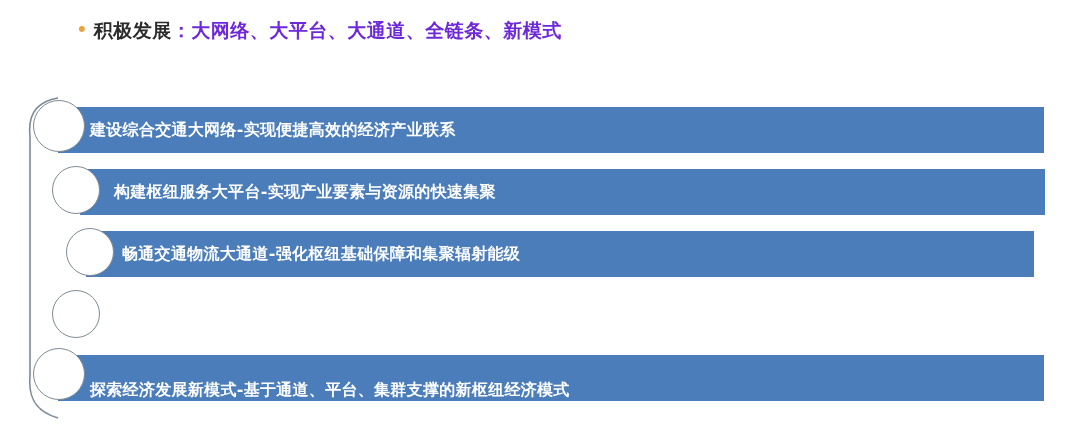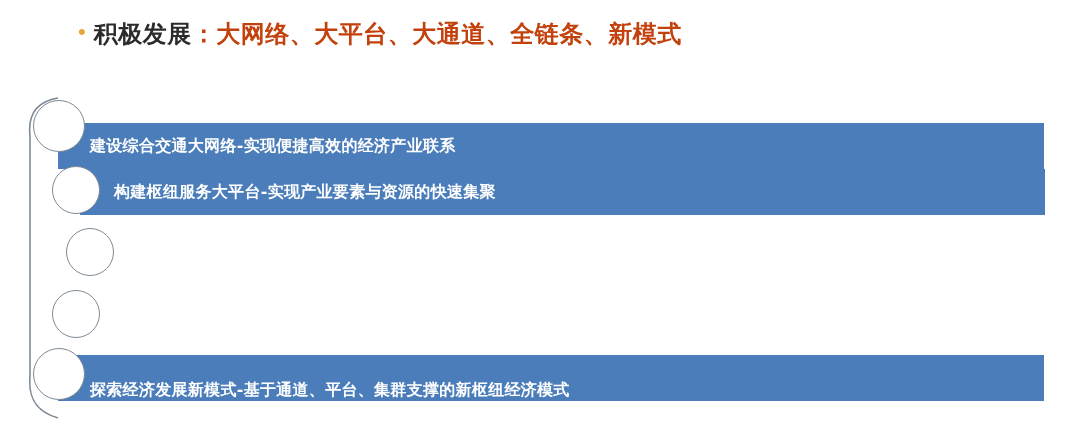--- a/index.html
+++ b/index.html
@@ -26,28 +26,28 @@
   }
   #title-bullet {
     color: #e8a33d;
     font-size: 22px;
     line-height: 1;
     margin-right: 8px;
     position: relative;
     top: -2px;
   }
   .title-seg {
-    font-size: 24px;
+    font-size: 19px;
     font-weight: bold;
     letter-spacing: 0.5px;
     font-family: "DejaVu Sans", "Liberation Sans", sans-serif;
     text-align: center;
   }
   .seg-dark   { color: #2b2b2b; }
-  .seg-orange { color: #c2410c; }
+  .seg-orange { color: #6d28d9; }
 
   
   #diagram {
     position: absolute;
     left: 0;
     top: 92px;
     width: 1080px;
     height: 330px;
   }
 
@@ -100,34 +100,39 @@
   <span class="title-seg seg-dark">积极发展</span>
   <span class="title-seg seg-orange">：大网络、大平台、大通道、全链条、新模式</span>
 </div>
 
 <div id="diagram">
 
   <svg id="spine-svg" viewBox="0 0 1080 330">
     <path d="M 58 6 C 34 10 28 26 30 44 L 30 284 C 28 306 36 320 58 326" fill="none" stroke="#7e8a96" stroke-width="1.6"></path>
   </svg>
 
-  <div class="row" style="left:58px; top:31px; width:986px;">
+  <div class="row" style="left:58px; top:15px; width:986px;">
     <div class="bar" style="padding-left:32px;">
       <span class="bar-text">建设综合交通大网络-实现便捷高效的经济产业联系</span>
     </div>
   </div>
   <div class="circle" style="left:33px; top:8px; width:52px; height:52px;"></div>
 
   <div class="row" style="left:80px; top:77px; width:965px;">
     <div class="bar" style="padding-left:34px;">
       <span class="bar-text">构建枢纽服务大平台-实现产业要素与资源的快速集聚</span>
     </div>
   </div>
   <div class="circle" style="left:52px; top:74px; width:48px; height:48px;"></div>
 
+  <div class="row" style="left:86px; top:139px; width:948px;">
+    <div class="bar" style="padding-left:36px;">
+      <span class="bar-text">畅通交通物流大通道-强化枢纽基础保障和集聚辐射能级</span>
+    </div>
+  </div>
   <div class="circle" style="left:66px; top:136px; width:48px; height:48px;"></div>
 
   <div class="circle" style="left:52px; top:198px; width:48px; height:48px;"></div>
 
   <div class="row" style="left:58px; top:263px; width:986px;">
     <div class="bar" style="padding-left:32px;align-items:flex-end;">
       <span class="bar-text">探索经济发展新模式-基于通道、平台、集群支撑的新枢纽经济模式</span>
     </div>
   </div>
   <div class="circle" style="left:33px; top:256px; width:52px; height:52px;"></div>

